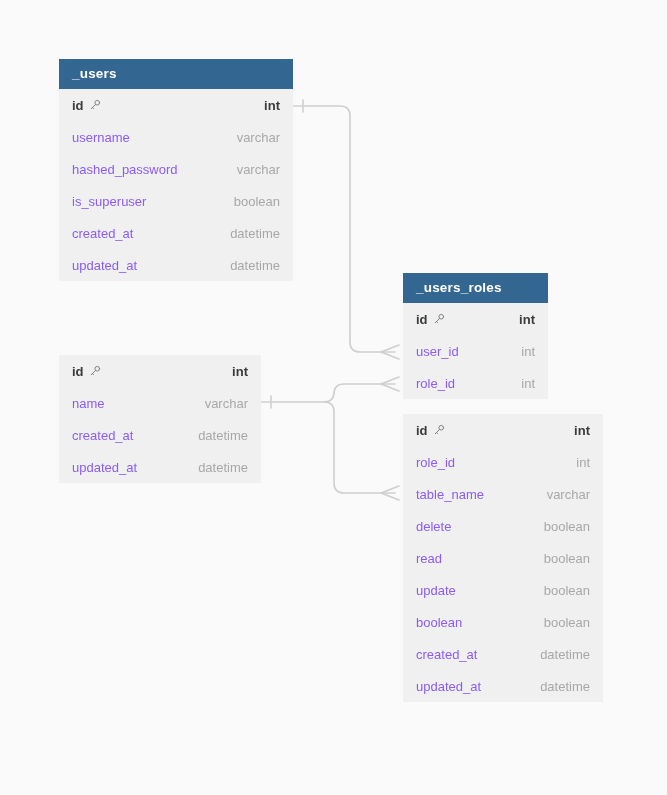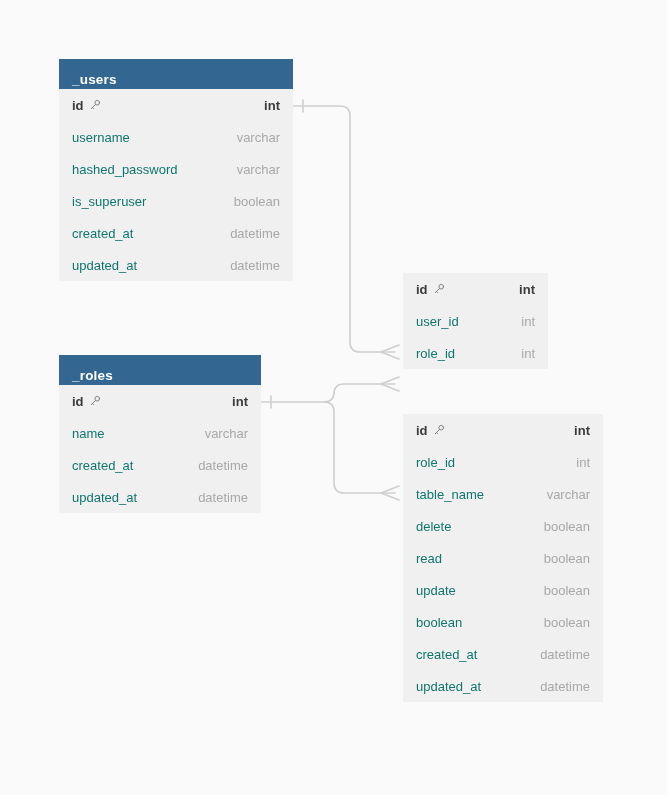--- a/index.html
+++ b/index.html
@@ -34,21 +34,21 @@
     box-sizing: border-box;
   }
   .table-header {
     background: #336791;
     color: #ffffff;
     font-size: 13.5px;
     font-weight: bold;
     letter-spacing: 0.2px;
     height: 30px;
     line-height: 30px;
-    padding: 6px 13px;
+    padding: 0 13px;
     box-sizing: border-box;
     white-space: nowrap;
     overflow: hidden;
   }
   .table-body {
     padding: 0;
   }
   .row {
     display: flex;
     align-items: center;
@@ -56,21 +56,21 @@
     height: 32px;
     padding: 0 13px;
     box-sizing: border-box;
     font-size: 13px;
     gap: 12px;
   }
   .row .col-name {
     display: flex;
     align-items: center;
     gap: 5px;
-    color: #0f766e;
+    color: #8b5cf6;
     white-space: nowrap;
   }
   .row .col-type {
     color: #a8a8a8;
     white-space: nowrap;
     text-align: center;
   }
   .row.pk .col-name {
     color: #3b3b3b;
     font-weight: bold;
@@ -180,21 +180,20 @@
         <span class="col-name">
             <span>updated_at</span>
           </span>
         <span class="col-type">datetime</span>
       </div>
 
     </div>
   </div>
 
   <div class="table-card" style="left:59px; top:355px; width:202px;">
-    <div class="table-header">_roles</div>
     <div class="table-body">
 
       <div class="row pk">
         <span class="col-name">
           <span>id</span>
           <span class="key-icon">
             <svg width="12" height="12" viewBox="0 0 16 16">
               <g fill="none" stroke="#808080" stroke-width="1.3" stroke-linecap="round">
                 <circle cx="11" cy="5" r="3.1"></circle>
                 <path d="M 8.8 7.2 L 3 13"></path>
@@ -224,20 +223,21 @@
         <span class="col-name">
             <span>updated_at</span>
           </span>
         <span class="col-type">datetime</span>
       </div>
 
     </div>
   </div>
 
   <div class="table-card" style="left:403px; top:273px; width:145px;">
+    <div class="table-header">_users_roles</div>
     <div class="table-body">
 
       <div class="row pk">
         <span class="col-name">
           <span>id</span>
           <span class="key-icon">
             <svg width="12" height="12" viewBox="0 0 16 16">
               <g fill="none" stroke="#808080" stroke-width="1.3" stroke-linecap="round">
                 <circle cx="11" cy="5" r="3.1"></circle>
                 <path d="M 8.8 7.2 L 3 13"></path>

